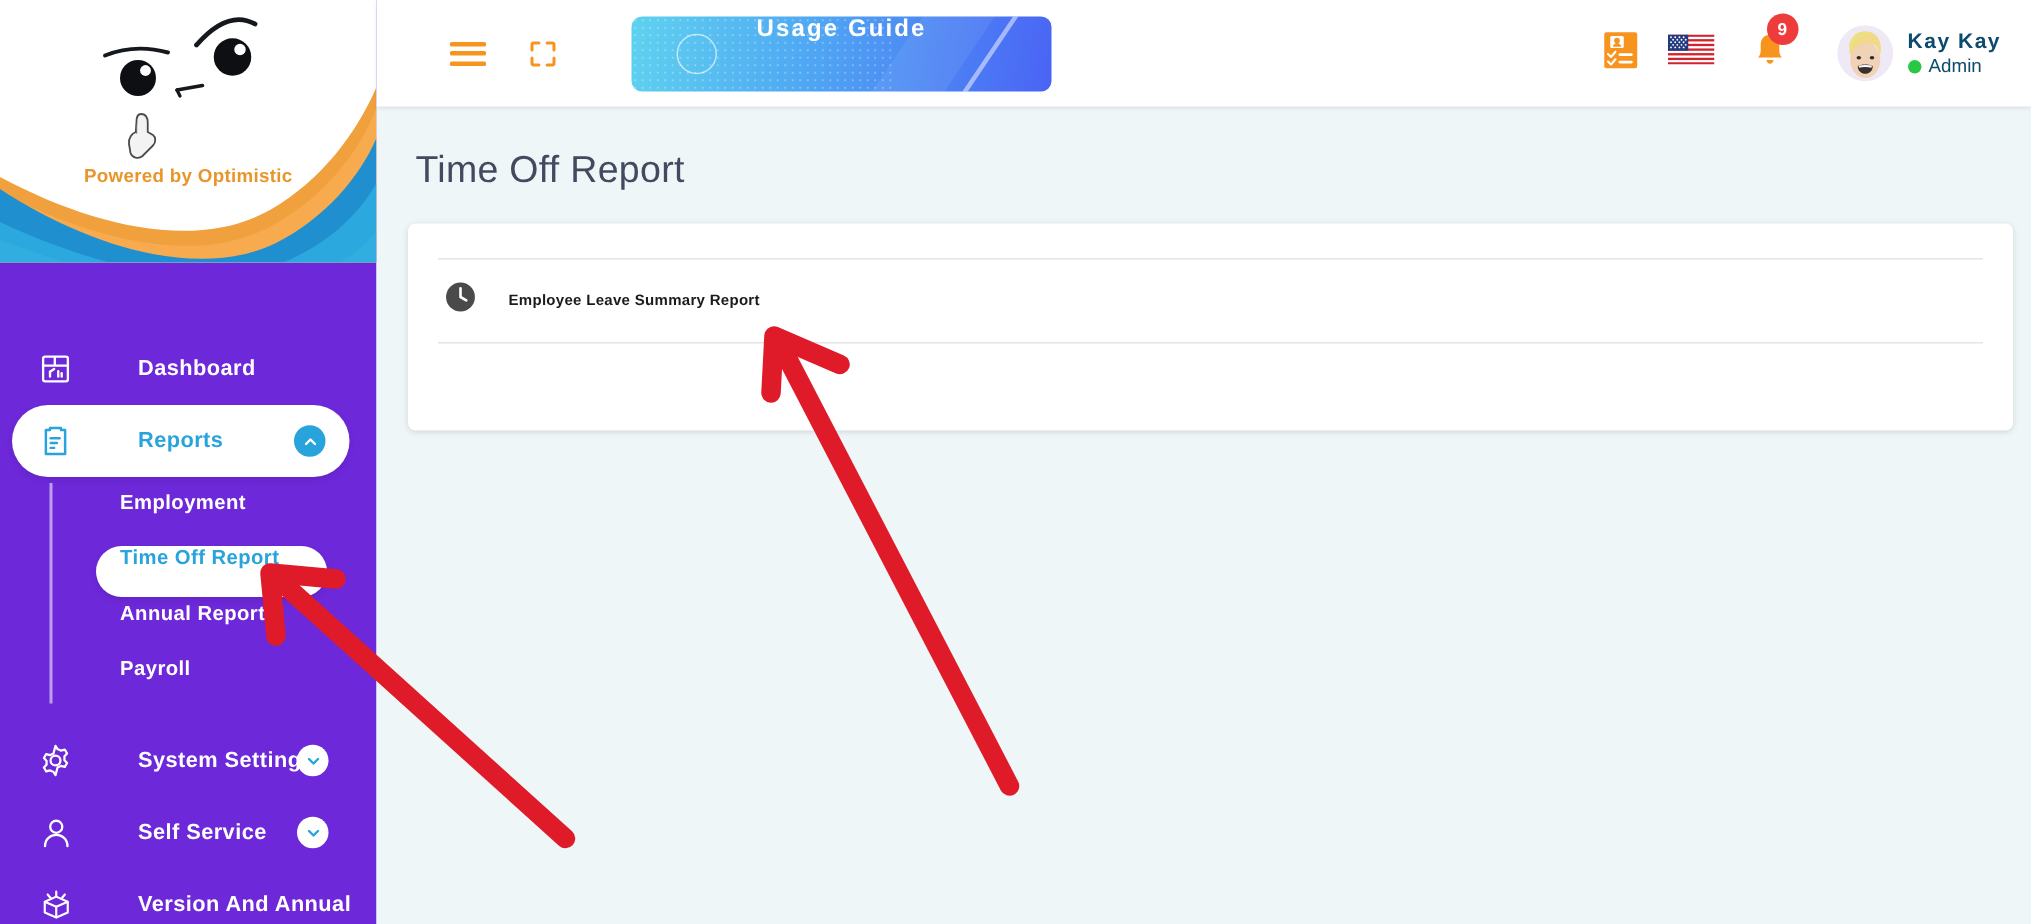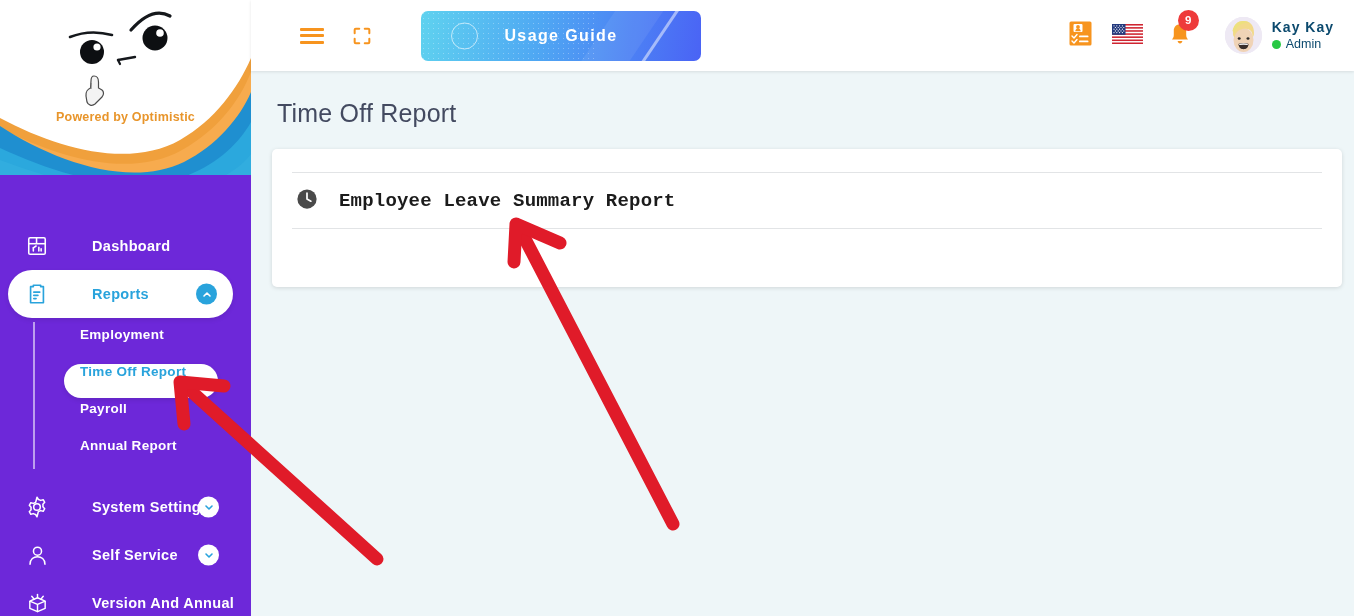--- a/index.html
+++ b/index.html
@@ -120,21 +120,21 @@
   .hamburger span {
     display: block; height: 3px; background: #f7941e;
     border-radius: 1px; margin: 3.5px 0;
   }
   .usage-guide {
     position: relative;
     margin-left: 42px;
     width: 280px; height: 50px;
     border-radius: 7px;
     background: linear-gradient(100deg, #5fd2ef 0%, #4fa8f3 42%, #4a63f5 100%);
-    display: flex; align-items: center; justify-content: center;
+    display: flex; justify-content: center;
     overflow: hidden; cursor: pointer;
   }
   .ug-dots {
     position: absolute; left: 0; top: 0; width: 175px; height: 100%;
     background-image: radial-gradient(rgba(255,255,255,0.30) 0.8px, transparent 0.9px);
     background-size: 5px 5px;
   }
   .ug-circle {
     position: absolute; left: 30px; top: 50%;
     transform: translateY(-50%);
@@ -214,23 +214,22 @@
   .card-inner { padding-top: 23px; }
   .report-row {
     display: flex; align-items: center;
     height: 57px;
     border-top: 1px solid #e2e4e6;
     border-bottom: 1px solid #e2e4e6;
     cursor: pointer;
   }
   .clock-icon { margin-left: 4px; margin-right: 21px; flex: 0 0 22px; }
   .report-label {
-    font-size: 19px; font-weight: 700; color: #1b1b1b;
+    font-size: 10px; font-weight: 700; color: #1b1b1b;
     letter-spacing: 0.2px;
-    font-family: Liberation Mono, monospace;
   }
 
   
   #annotations {
     position: absolute; left: 0; top: 0;
     width: 1354px; height: 616px;
     pointer-events: none; z-index: 40;
   }
 </style>
 </head>
@@ -310,24 +309,24 @@
       </div>
 
       <div class="submenu">
         <div class="sub-item">
           <span class="slbl">Employment</span>
         </div>
         <div class="sub-item active">
           <span class="slbl">Time Off Report</span>
         </div>
         <div class="sub-item">
+          <span class="slbl">Annual Report</span>
+        </div>
+        <div class="sub-item">
           <span class="slbl">Payroll</span>
-        </div>
-        <div class="sub-item">
-          <span class="slbl">Annual Report</span>
         </div>
       </div>
 
       <div class="nav-item">
         <span class="ico">
           <svg width="24" height="24" viewBox="0 0 24 24" fill="none" stroke="#ffffff" stroke-width="1.5">
             <circle cx="12" cy="12" r="3.3"></circle>
             <path d="M12 2.2 l1.4 2.3 a7.9 7.9 0 0 1 2.2 0.9 l2.6-0.7 1.5 2.6 -1.8 2 a7.9 7.9 0 0 1 0 2.4 l1.8 2 -1.5 2.6 -2.6-0.7 a7.9 7.9 0 0 1 -2.2 0.9 L12 21.8 l-1.4-2.3 a7.9 7.9 0 0 1 -2.2-0.9 l-2.6 0.7 -1.5-2.6 1.8-2 a7.9 7.9 0 0 1 0-2.4 l-1.8-2 1.5-2.6 2.6 0.7 a7.9 7.9 0 0 1 2.2-0.9 Z" stroke-linejoin="round"></path>
           </svg>
         </span>

